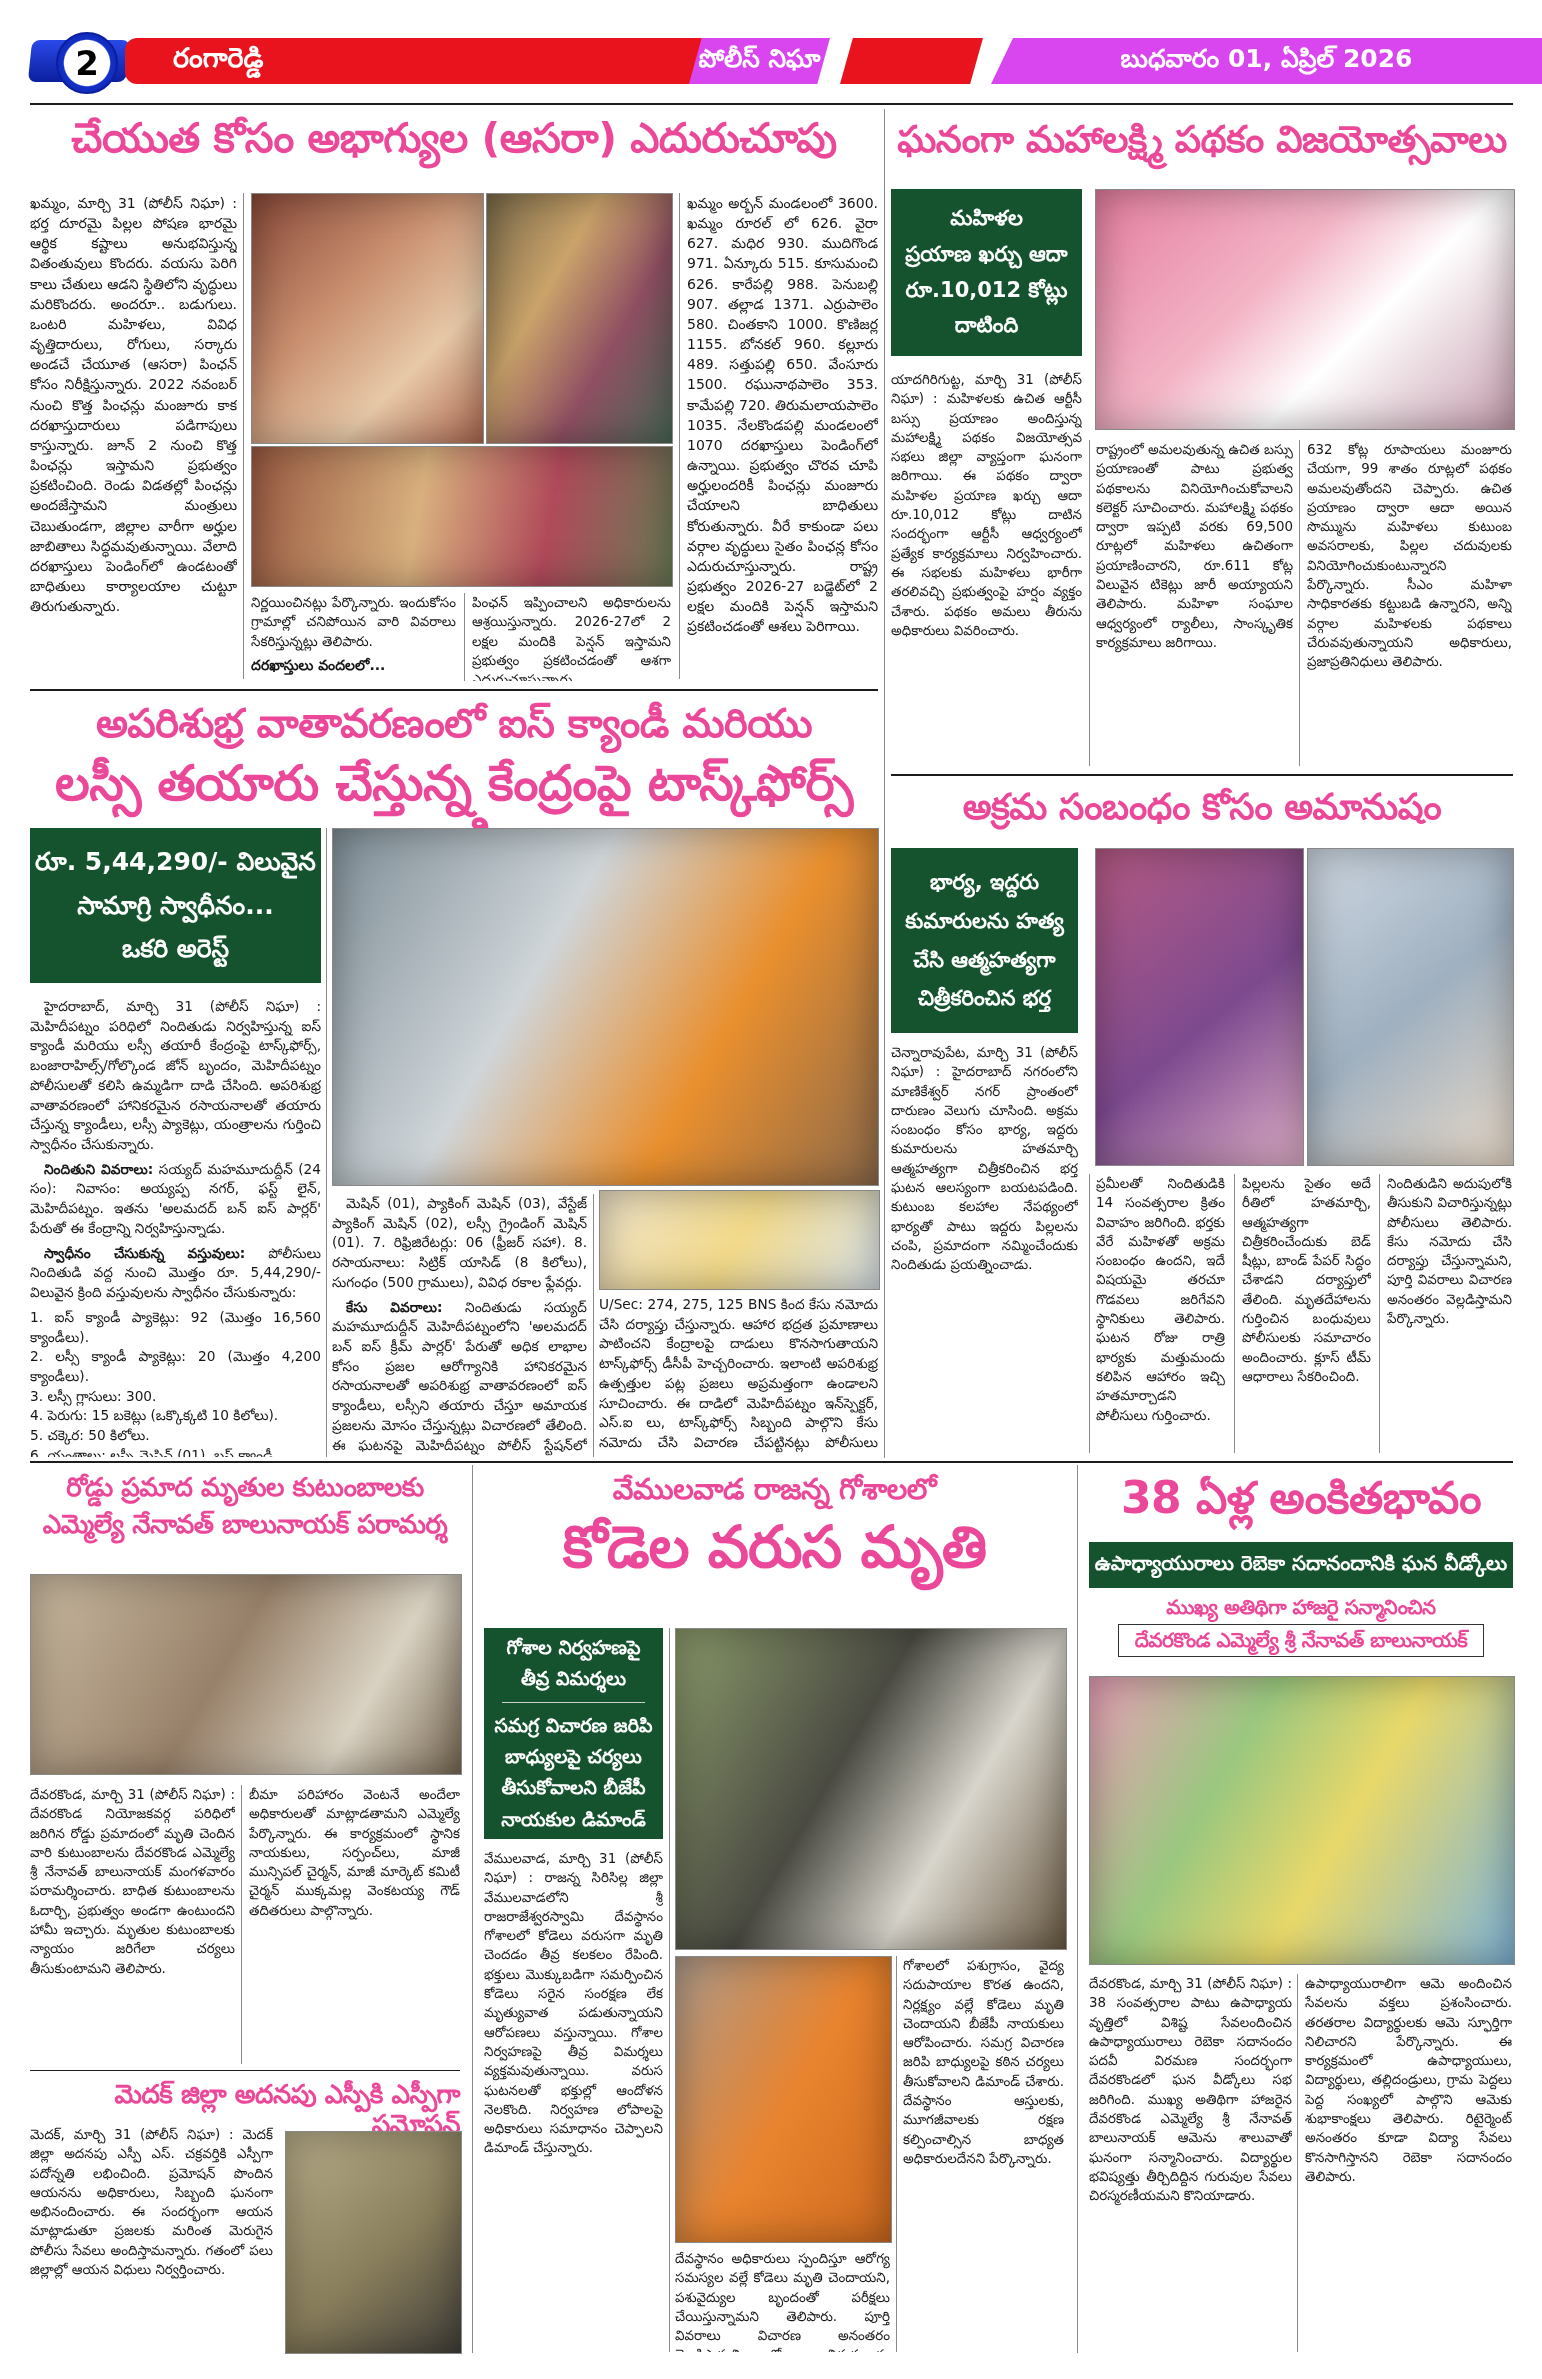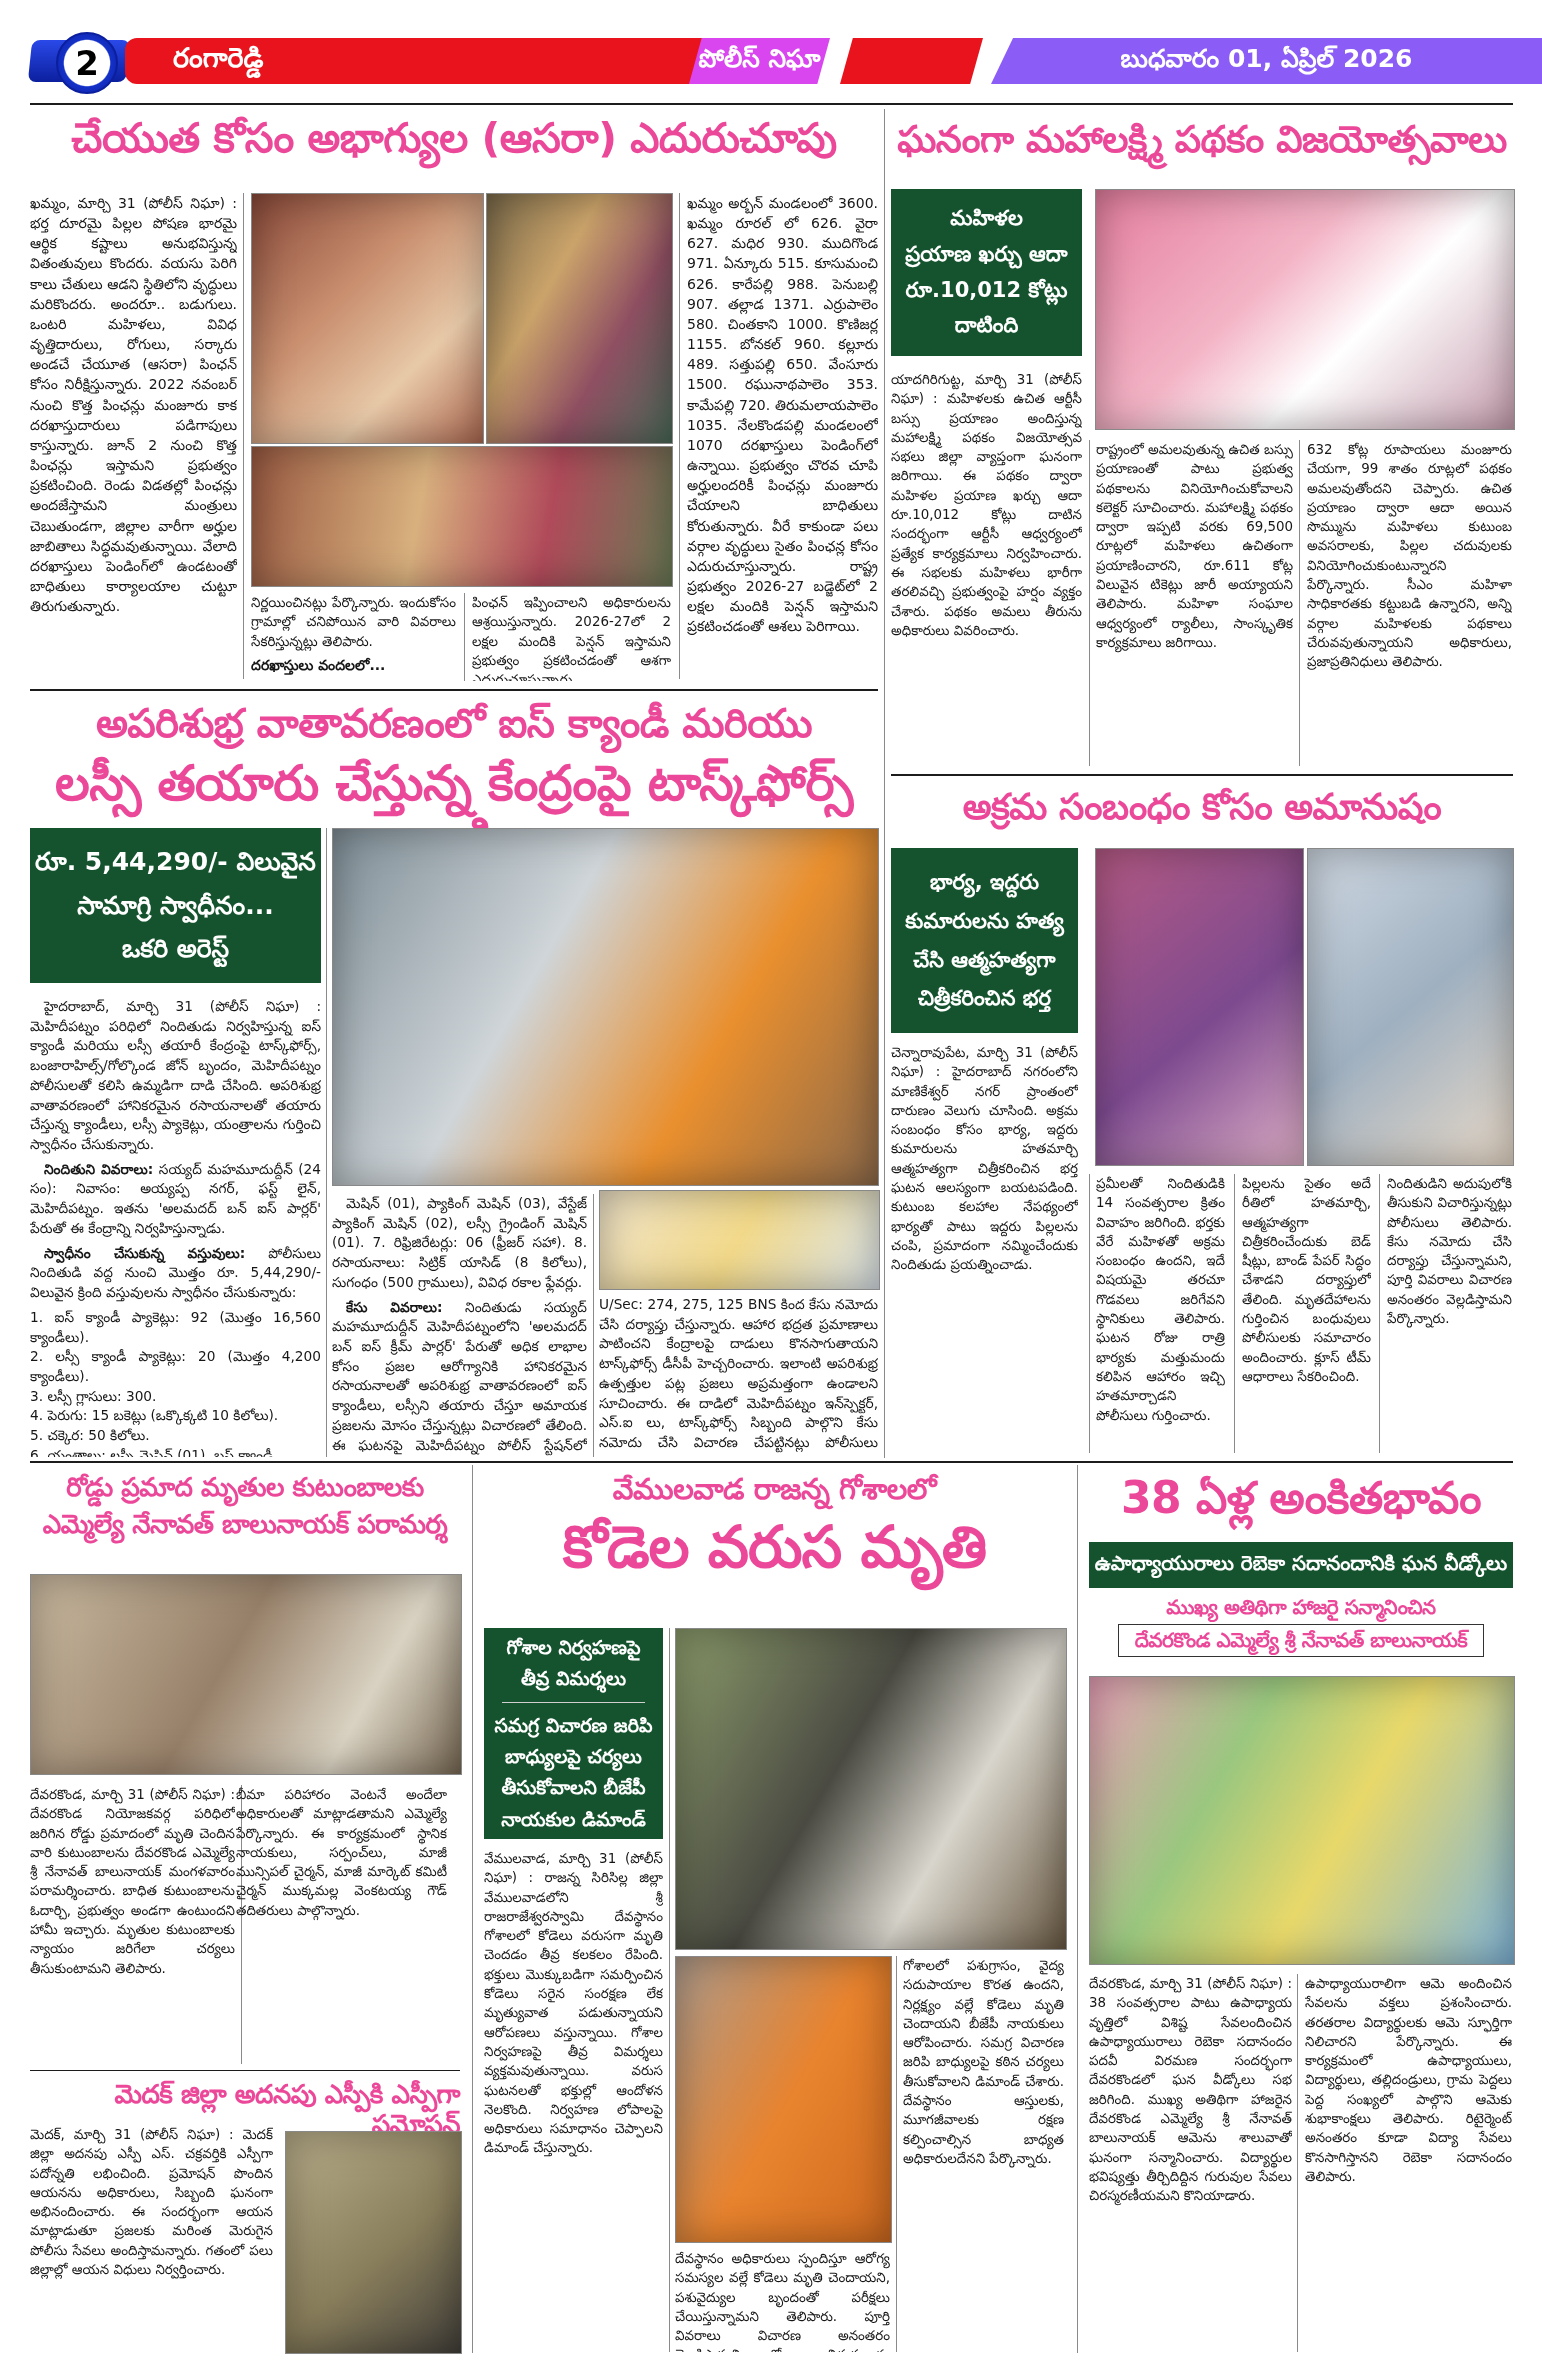--- a/index.html
+++ b/index.html
@@ -29,21 +29,21 @@
     <div class="abs" style="left:26px;top:4px;width:58px;height:58px;border-radius:50%;background:radial-gradient(circle,#fff 55%,#1431c8 58%,#0b1f9e 100%);border:2px solid #0b1f9e;display:flex;align-items:center;justify-content:center;">
       <span style="font-size:34px;font-weight:bold;color:#000;">2</span>
     </div>
     <div class="abs chip" style="left:95px;top:10px;width:557px;height:46px;background:#e8131c;border-radius:12px 0 0 12px;clip-path:polygon(0 0,100% 0,96.5% 100%,0 100%);justify-content:flex-start;padding-left:48px;">
       <span style="font-size:27px;">రంగారెడ్డి</span>
     </div>
     <div class="abs chip" style="left:659px;top:10px;width:141px;height:46px;background:#d946ef;clip-path:polygon(9% 0,100% 0,91% 100%,0 100%);">
       <span style="font-size:25px;">పోలీస్ నిఘా</span>
     </div>
     <div class="abs" style="left:810px;top:10px;width:143px;height:46px;background:#e8131c;clip-path:polygon(9% 0,100% 0,91% 100%,0 100%);"></div>
-    <div class="abs chip" style="left:961px;top:10px;width:551px;height:46px;background:#8b5cf6;clip-path:polygon(4% 0,100% 0,100% 100%,0 100%);">
+    <div class="abs chip" style="left:961px;top:10px;width:551px;height:46px;background:#d946ef;clip-path:polygon(4% 0,100% 0,100% 100%,0 100%);">
       <span style="font-size:25px;">బుధవారం 01, ఏప్రిల్ 2026</span>
     </div>
   </div>
   <div class="abs ruleh" style="left:30px;top:103px;width:1483px;"></div>
 
   <div class="abs rulev" style="left:884px;top:109px;height:1349px;"></div>
 
   <div class="abs headline" style="left:30px;top:115px;width:848px;font-size:41px;">చేయుత కోసం అభాగ్యుల (ఆసరా) ఎదురుచూపు</div>
 
   <div class="abs body" style="left:30px;top:193px;width:207px;height:486px;font-size:14px;">ఖమ్మం, మార్చి 31 (పోలీస్ నిఘా) : భర్త దూరమై పిల్లల పోషణ భారమై ఆర్థిక కష్టాలు అనుభవిస్తున్న వితంతువులు కొందరు. వయసు పెరిగి కాలు చేతులు ఆడని స్థితిలోని వృద్ధులు మరికొందరు. అందరూ.. బడుగులు. ఒంటరి మహిళలు, వివిధ వృత్తిదారులు, రోగులు, సర్కారు అండచే చేయూత (ఆసరా) పింఛన్ కోసం నిరీక్షిస్తున్నారు. 2022 నవంబర్ నుంచి కొత్త పింఛన్లు మంజూరు కాక దరఖాస్తుదారులు పడిగాపులు కాస్తున్నారు. జూన్ 2 నుంచి కొత్త పింఛన్లు ఇస్తామని ప్రభుత్వం ప్రకటించింది. రెండు విడతల్లో పింఛన్లు అందజేస్తామని మంత్రులు చెబుతుండగా, జిల్లాల వారీగా అర్హుల జాబితాలు సిద్ధమవుతున్నాయి. వేలాది దరఖాస్తులు పెండింగ్‌లో ఉండటంతో బాధితులు కార్యాలయాల చుట్టూ తిరుగుతున్నారు.</div>
@@ -144,21 +144,21 @@
   <div class="abs rulev" style="left:472px;top:1465px;height:888px;"></div>
   <div class="abs rulev" style="left:1077px;top:1465px;height:888px;"></div>
 
   <div class="abs headline" style="left:30px;top:1473px;width:430px;font-size:26px;">రోడ్డు ప్రమాద మృతుల కుటుంబాలకు</div>
   <div class="abs headline" style="left:30px;top:1510px;width:430px;font-size:26px;">ఎమ్మెల్యే నేనావత్ బాలునాయక్ పరామర్శ</div>
 
   <div class="abs photo" style="left:30px;top:1574px;width:430px;height:199px;background:linear-gradient(120deg,#c9b9a0,#98816a 45%,#d9d2c2 75%,#7a6a55);"></div>
 
   <div class="abs body" style="left:30px;top:1785px;width:205px;height:279px;">దేవరకొండ, మార్చి 31 (పోలీస్ నిఘా) : దేవరకొండ నియోజకవర్గ పరిధిలో జరిగిన రోడ్డు ప్రమాదంలో మృతి చెందిన వారి కుటుంబాలను దేవరకొండ ఎమ్మెల్యే శ్రీ నేనావత్ బాలునాయక్ మంగళవారం పరామర్శించారు. బాధిత కుటుంబాలను ఓదార్చి, ప్రభుత్వం అండగా ఉంటుందని హామీ ఇచ్చారు. మృతుల కుటుంబాలకు న్యాయం జరిగేలా చర్యలు తీసుకుంటామని తెలిపారు.</div>
   <div class="abs rulev" style="left:241px;top:1785px;height:279px;"></div>
-  <div class="abs body" style="left:236px;top:1785px;width:211px;height:279px;">బీమా పరిహారం వెంటనే అందేలా అధికారులతో మాట్లాడతామని ఎమ్మెల్యే పేర్కొన్నారు. ఈ కార్యక్రమంలో స్థానిక నాయకులు, సర్పంచ్‌లు, మాజీ మున్సిపల్ చైర్మన్, మాజీ మార్కెట్ కమిటీ చైర్మన్ ముక్కమల్ల వెంకటయ్య గౌడ్ తదితరులు పాల్గొన్నారు.</div>
+  <div class="abs body" style="left:249px;top:1785px;width:211px;height:279px;">బీమా పరిహారం వెంటనే అందేలా అధికారులతో మాట్లాడతామని ఎమ్మెల్యే పేర్కొన్నారు. ఈ కార్యక్రమంలో స్థానిక నాయకులు, సర్పంచ్‌లు, మాజీ మున్సిపల్ చైర్మన్, మాజీ మార్కెట్ కమిటీ చైర్మన్ ముక్కమల్ల వెంకటయ్య గౌడ్ తదితరులు పాల్గొన్నారు.</div>
 
   <div class="abs ruleh" style="left:30px;top:2070px;width:430px;border-top-width:1.5px;"></div>
 
   <div class="abs headline" style="left:30px;top:2080px;width:430px;font-size:26px;text-align:right;">మెదక్ జిల్లా అదనపు ఎస్పీకి ఎస్పీగా ప్రమోషన్</div>
   <div class="abs body" style="left:30px;top:2125px;width:243px;height:227px;">మెదక్, మార్చి 31 (పోలీస్ నిఘా) : మెదక్ జిల్లా అదనపు ఎస్పీ ఎస్. చక్రవర్తికి ఎస్పీగా పదోన్నతి లభించింది. ప్రమోషన్ పొందిన ఆయనను అధికారులు, సిబ్బంది ఘనంగా అభినందించారు. ఈ సందర్భంగా ఆయన మాట్లాడుతూ ప్రజలకు మరింత మెరుగైన పోలీసు సేవలు అందిస్తామన్నారు. గతంలో పలు జిల్లాల్లో ఆయన విధులు నిర్వర్తించారు.</div>
   <div class="abs photo" style="left:285px;top:2131px;width:175px;height:221px;background:linear-gradient(140deg,#b8ad8a,#8a7f5c 55%,#43403a);"></div>
 
   <div class="abs headline" style="left:484px;top:1473px;width:581px;font-size:29px;">వేములవాడ రాజన్న గోశాలలో</div>
   <div class="abs headline" style="left:484px;top:1514px;width:581px;font-size:58px;letter-spacing:-1px;">కోడెల వరుస మృతి</div>
 

